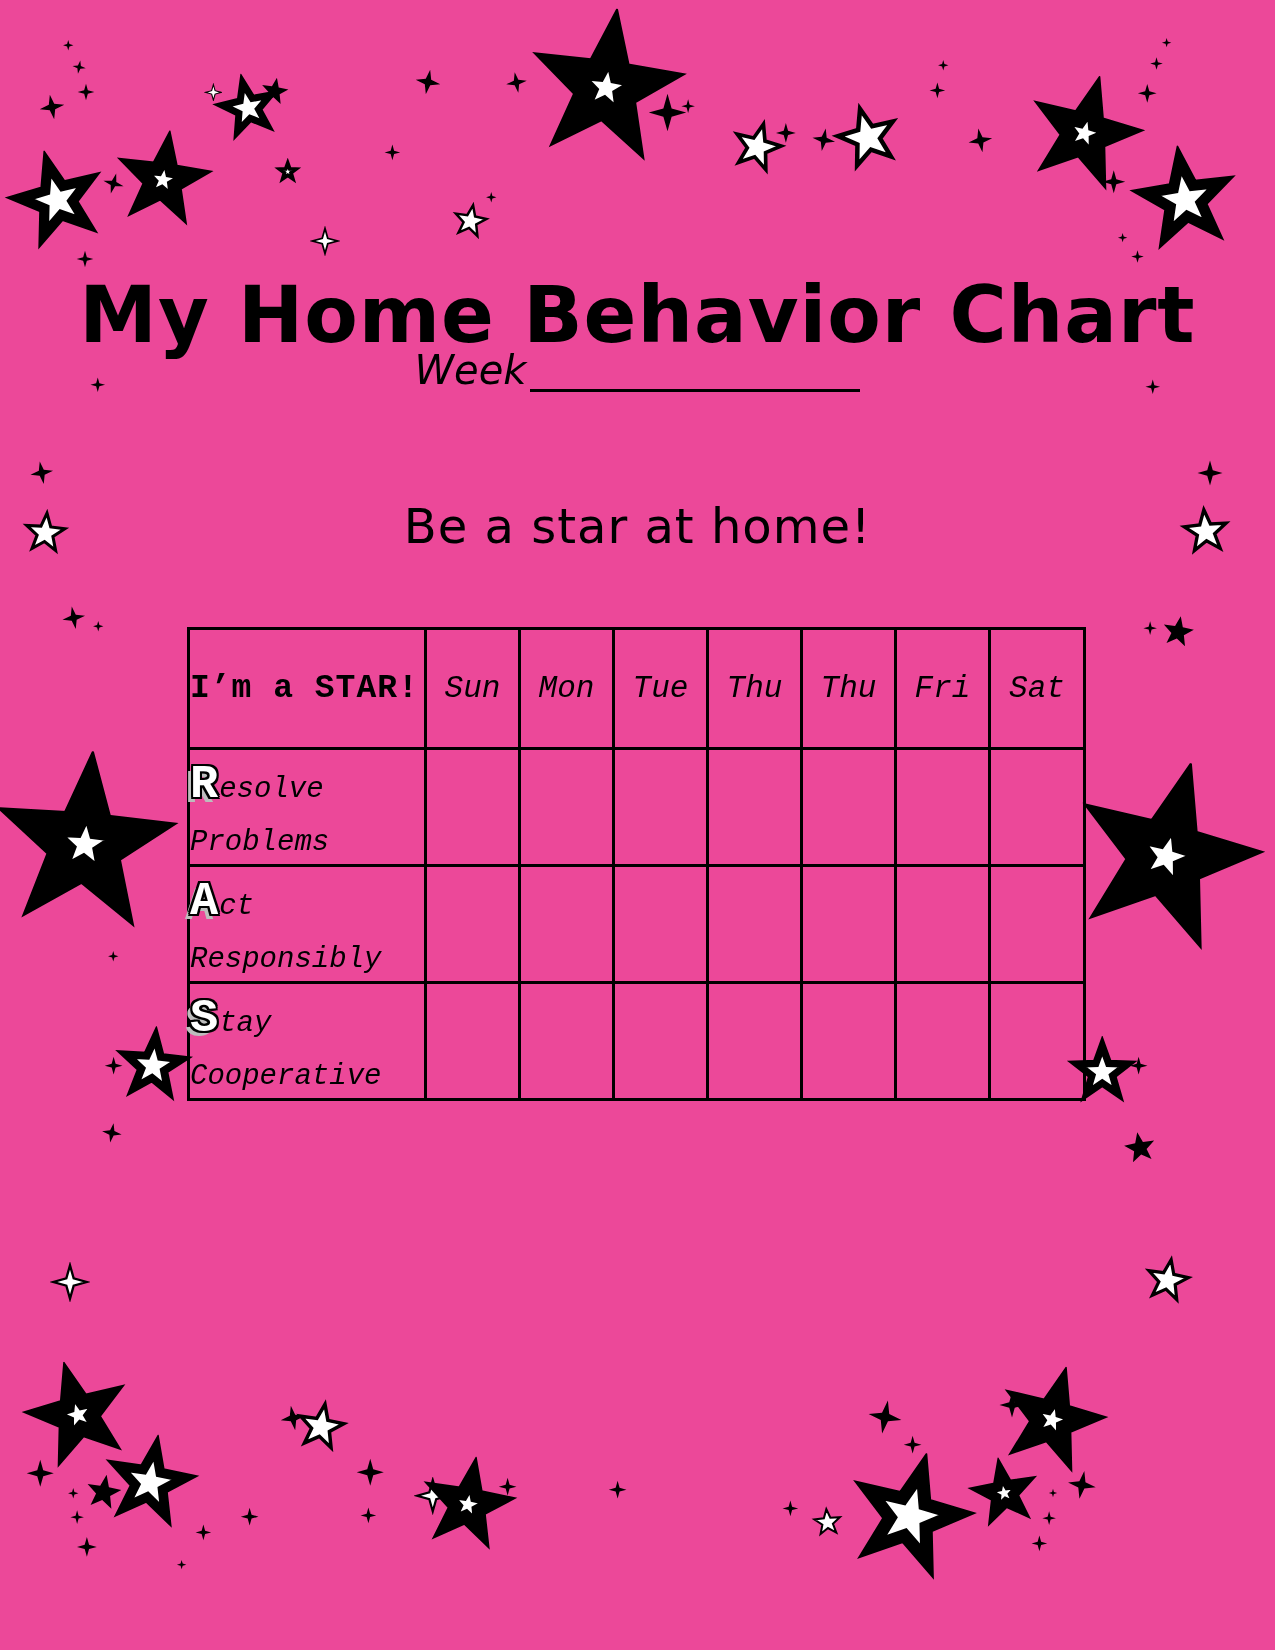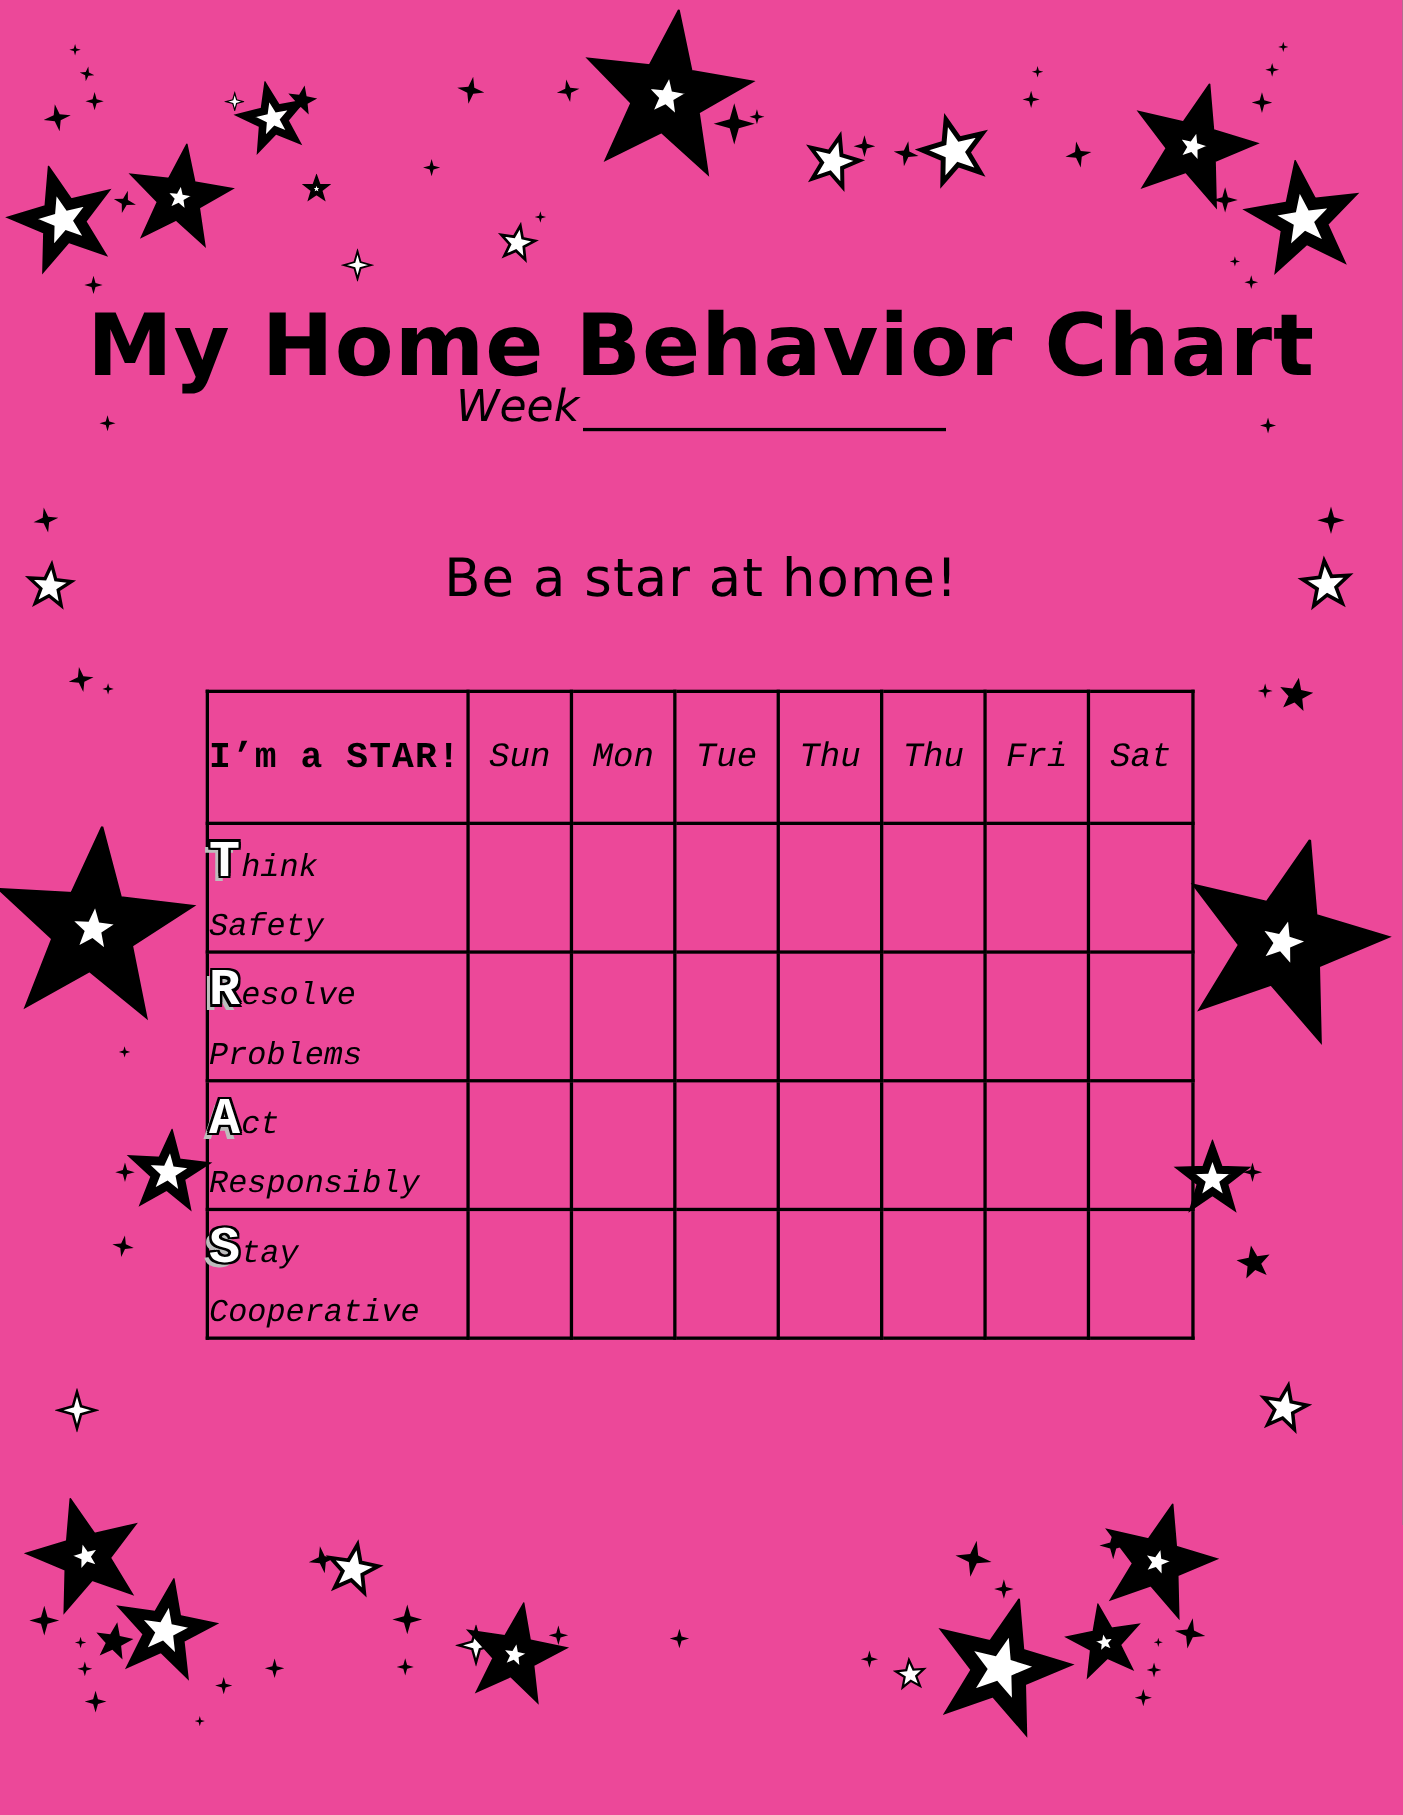--- a/index.html
+++ b/index.html
@@ -367,33 +367,20 @@
           <th class="day">Sun</th>
           <th class="day">Mon</th>
           <th class="day">Tue</th>
           <th class="day">Thu</th>
           <th class="day">Thu</th>
           <th class="day">Fri</th>
           <th class="day">Sat</th>
         </tr>
 
 
-        <tr class="data-row">
-          <td class="row-label">
-            <span class="line"><span class="big-letter">T</span><span>hink</span></span>
-            <span class="line">Safety</span>
-          </td>
-          <td></td>
-            <td></td>
-          <td></td>
-            <td></td>
-          <td></td>
-            <td></td>
-          <td></td>
-        </tr>
 
         <tr class="data-row">
           <td class="row-label">
             <span class="line"><span class="big-letter">R</span><span>esolve</span></span>
             <span class="line">Problems</span>
           </td>
           <td></td>
             <td></td>
           <td></td>
             <td></td>

